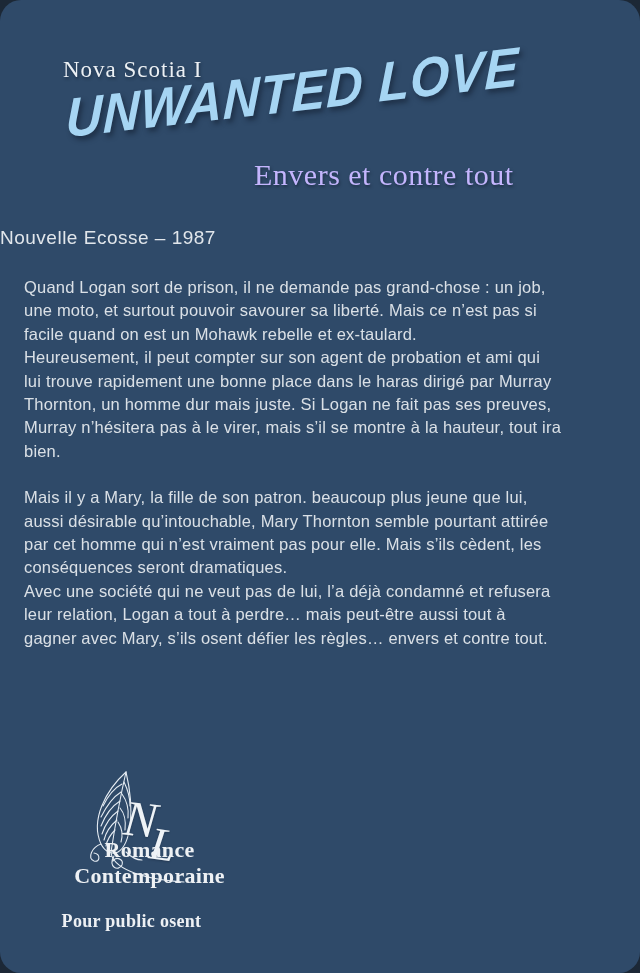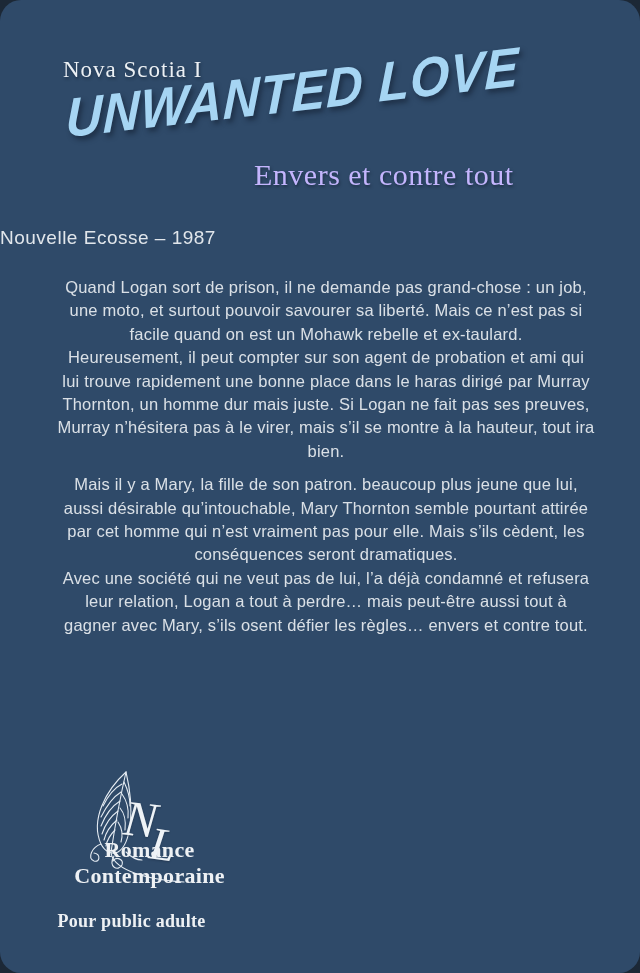--- a/index.html
+++ b/index.html
@@ -65,30 +65,29 @@
     width: 100%;
     font-size: 19px;
     letter-spacing: .5px;
     color: #e1e6eb;
   }
   .blurb {
     position: absolute;
     top: 276px;
     left: 24px;
     right: 12px;
-    text-align: center;
     color: #dae0e6;
   }
   .blurb p {
     font-size: 16.5px;
     line-height: 23.4px;
     letter-spacing: .2px;
     white-space: pre-line;
   }
-  .blurb p + p { margin-top: 10px; }
+  .blurb p + p { margin-top: 23px; }
 
   
   .logo {
     position: absolute;
     left: 80px;
     top: 768px;
     width: 116px;
     height: 120px;
   }
   .logo svg { position: absolute; left: 0; top: 0; }
@@ -185,15 +184,15 @@
       <path d="M46 84 C 52 90, 56 92, 62 92"></path>
     </svg>
     <div class="monogram">
       <span class="mono-n">N</span>
       <span class="mono-l">L</span>
     </div>
   </div>
 
   <div class="genre">Romance Contemporaine</div>
 
-  <div class="audience">Pour public adulte</div>
+  <div class="audience">Pour public osent</div>
 
 </div>
 
 </body></html>

